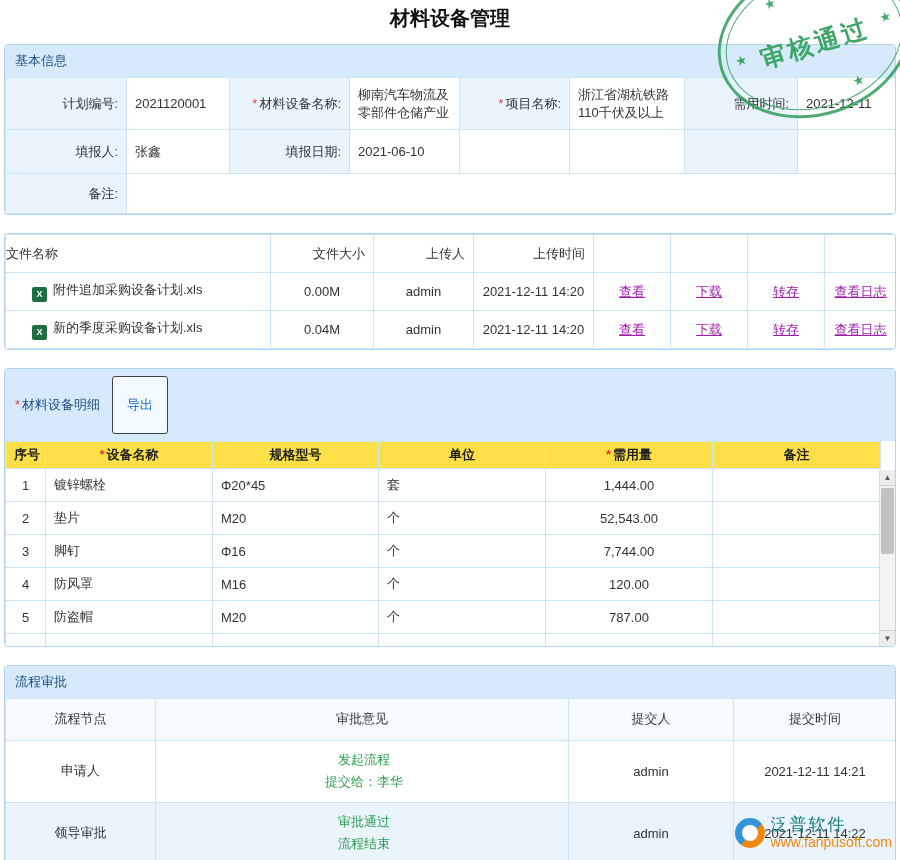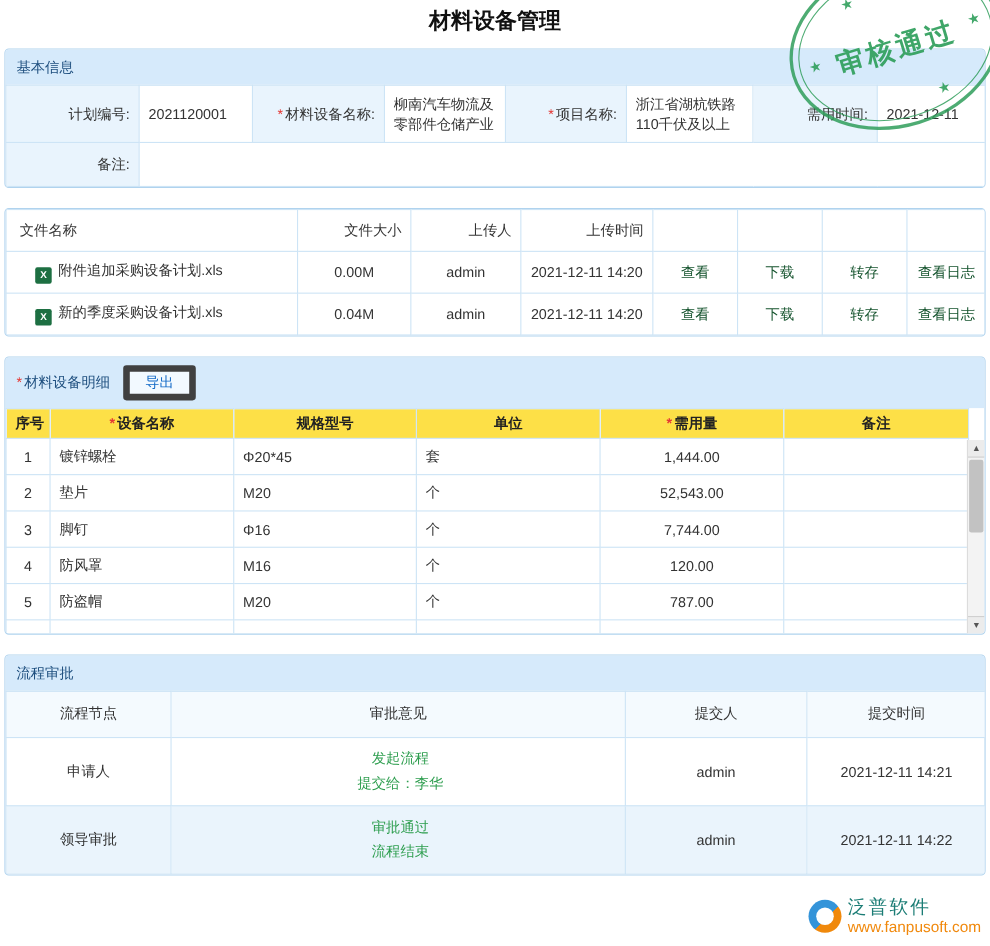--- a/index.html
+++ b/index.html
@@ -21,31 +21,31 @@
   
   .lbl { background:#e9f4fd; text-align:right; color:#333; }
   .val { background:#fff; text-align:left; }
   .req { color:#e53935; margin-right:2px; }
   .r1 td { height:52px; white-space:normal; }
   .r2 td { height:44px; }
   .r3 td { height:40px; }
 
   
   .att-head td { height:38px; text-align:right; color:#333; background:#fff; }
-  .att-head td.name-h { text-align:left; padding-left:12px; }
+  .att-head td.name-h { text-align:left; padding-left:0; }
   .att-row td { height:38px; text-align:center; }
   .att-row td.fname { text-align:left; padding-left:26px; }
-  .lnk { color:#14532d; cursor:pointer;text-align:center; }
+  .lnk { color:#a21caf; text-decoration:underline; cursor:pointer;text-align:center; }
   .xls-icon { display:inline-flex; width:15px; height:15px; background:#1d6f42; color:#fff;
     border-radius:2px; font-size:9px; font-weight:bold; align-items:center; justify-content:center;
     margin-right:6px; vertical-align:-3px; }
 
   
-  .export-btn { background:#f2f9ff; border:6px solid #404040; color:#1269c7; border-radius:3px;
-    padding:1px 14px; font-size:13px; cursor:pointer; font-family:inherit; }
+  .export-btn { background:#f2f9ff; border:1px solid #404040; color:#1269c7; border-radius:3px;
+    padding:19px 14px; font-size:13px; cursor:pointer; font-family:inherit; }
   .detail-wrap { position:relative; }
   .detail-table { width:875px; }
   .det-head td { height:27px; background:#fde047; text-align:center; font-weight:bold; color:#222;margin-top:15px; }
   .det-row td { height:33px; }
   .det-row .c-idx { text-align:center; }
   .det-row .c-qty { text-align:center; }
   .det-partial td { height:12px; border-bottom:none; padding:0; }
   .vscroll { position:absolute; top:29px; bottom:0; right:0; width:16px; background:#f3f3f3; border-left:1px solid #dcdcdc; }
   .vscroll .arr { position:absolute; left:0; width:15px; height:16px; background:#ececec; color:#555;
     font-size:8px; display:flex; align-items:center; justify-content:center; cursor:pointer; }
@@ -113,20 +113,30 @@
         <tr class="r1">
       <td class="lbl">计划编号:</td>
       <td class="val">2021120001</td>
       <td class="lbl"><span class="req">*</span><span>材料设备名称:</span></td>
       <td class="val">柳南汽车物流及零部件仓储产业</td>
       <td class="lbl"><span class="req">*</span><span>项目名称:</span></td>
       <td class="val">浙江省湖杭铁路110千伏及以上</td>
       <td class="lbl">需用时间:</td>
       <td class="val">2021-12-11</td>
     </tr>
+    <tr class="r2">
+      <td class="lbl">填报人:</td>
+      <td class="val">张鑫</td>
+      <td class="lbl">填报日期:</td>
+      <td class="val">2021-06-10</td>
+      <td class="val"></td>
+      <td class="val"></td>
+      <td class="lbl"></td>
+      <td class="val"></td>
+    </tr>
     <tr class="r3">
       <td class="lbl">备注:</td>
       <td class="val" colspan="7"></td>
     </tr>
   </tbody>
     </table>
 </div>
 
 <div class="section">
   <table>

